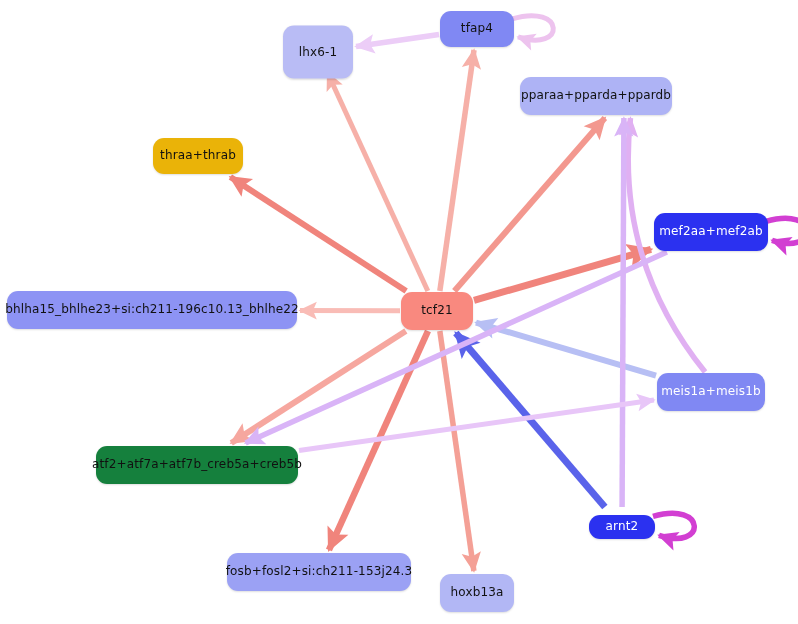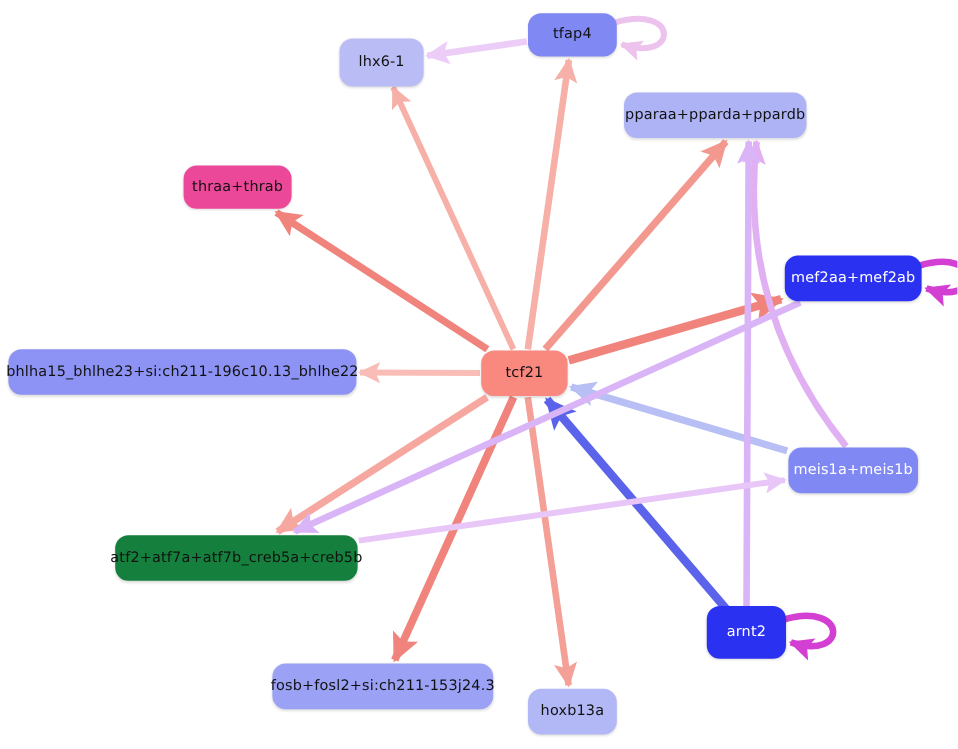--- a/index.html
+++ b/index.html
@@ -109,45 +109,45 @@
       <line x1="299" y1="450.5136186770428" x2="654" y2="400.0953307392996" stroke="#e8c6f8" stroke-width="5" stroke-linecap="butt" marker-end="url(#arrow11)"></line>
       <line x1="666.8798283261802" y1="252" x2="245.53218884120173" y2="443" stroke="#d9b4f7" stroke-width="5.5" stroke-linecap="butt" marker-end="url(#arrow10)"></line>
       <path d="M 512 18.919999999999998 C 566 2.919999999999998, 566 52.92, 518 36.92" fill="none" stroke="#edc3ee" stroke-width="5" stroke-linecap="butt" marker-end="url(#arrow12)"></path>
       <path d="M 766 221.36 C 820 205.36, 820 256.36, 772 240.36" fill="none" stroke="#d23fd2" stroke-width="5.5" stroke-linecap="butt" marker-end="url(#arrow13)"></path>
       <path d="M 653 516.36 C 707 500.36, 707 551.36, 659 535.36" fill="none" stroke="#d23fd2" stroke-width="5.5" stroke-linecap="butt" marker-end="url(#arrow13)"></path>
     </svg>
   <div id="node-layer">
       <div class="node" style="left: 477px; top: 29px; width: 74px; height: 36px; background: rgb(128, 136, 243); color: rgb(17, 17, 17); justify-content: center;">
         <span class="node-label">tfap4</span>
       </div>
-      <div class="node" style="left: 318px; top: 52px; width: 70px; height: 40px; background: rgb(185, 188, 245); color: rgb(17, 17, 17);">
+      <div class="node" style="left: 318px; top: 52px; width: 70px; height: 53px; background: rgb(185, 188, 245); color: rgb(17, 17, 17);">
         <span class="node-label">lhx6-1</span>
       </div>
       <div class="node" style="left: 596px; top: 96px; width: 152px; height: 38px; background: rgb(174, 179, 245); color: rgb(17, 17, 17);">
         <span class="node-label">pparaa+pparda+ppardb</span>
       </div>
-      <div class="node" style="left: 198px; top: 156px; width: 90px; height: 36px; background: #ec4899; color: rgb(17, 17, 17);">
+      <div class="node" style="left: 198px; top: 156px; width: 90px; height: 36px; background: #eab308; color: rgb(17, 17, 17);">
         <span class="node-label">thraa+thrab</span>
       </div>
       <div class="node" style="left: 711px; top: 232px; width: 114px; height: 38px; background: rgb(43, 49, 240); color: rgb(255, 255, 255);">
         <span class="node-label">mef2aa+mef2ab</span>
       </div>
       <div class="node" style="left: 152px; top: 310px; width: 290px; height: 38px; background: rgb(141, 147, 244); color: rgb(17, 17, 17);">
         <span class="node-label">bhlha15_bhlhe23+si:ch211-196c10.13_bhlhe22</span>
       </div>
       <div class="node" style="left: 437px; top: 311px; width: 72px; height: 38px; background: rgb(249, 137, 127); color: rgb(17, 17, 17); justify-content: center;">
         <span class="node-label">tcf21</span>
       </div>
       <div class="node" style="left: 711px; top: 392px; width: 108px; height: 38px; background: rgb(128, 136, 243); color: rgb(255, 255, 255);">
         <span class="node-label">meis1a+meis1b</span>
       </div>
       <div class="node" style="left: 197px; top: 465px; width: 202px; height: 38px; background: #15803d; color: rgb(17, 17, 17);">
         <span class="node-label">atf2+atf7a+atf7b_creb5a+creb5b</span>
       </div>
-      <div class="node" style="left: 622px; top: 527px; width: 66px; height: 44px; background: rgb(43, 49, 240); color: rgb(255, 255, 255);">
+      <div class="node" style="left: 622px; top: 527px; width: 66px; height: 24px; background: rgb(43, 49, 240); color: rgb(255, 255, 255);">
         <span class="node-label">arnt2</span>
       </div>
       <div class="node" style="left: 319px; top: 572px; width: 184px; height: 38px; background: rgb(155, 161, 244); color: rgb(17, 17, 17);">
         <span class="node-label">fosb+fosl2+si:ch211-153j24.3</span>
       </div>
       <div class="node" style="left: 477px; top: 593px; width: 74px; height: 38px; background: rgb(178, 183, 245); color: rgb(17, 17, 17);">
         <span class="node-label">hoxb13a</span>
       </div>
     </div>
 </div>

